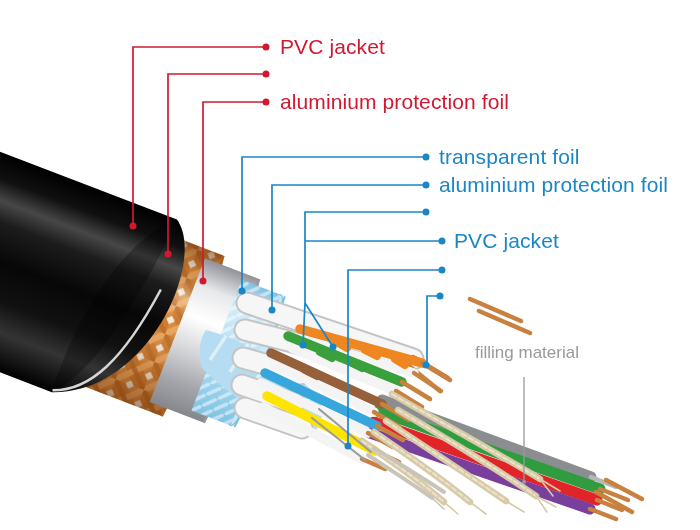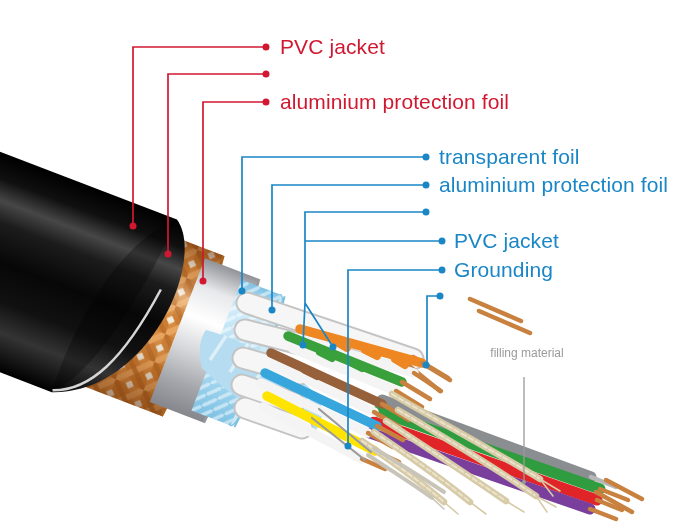--- a/index.html
+++ b/index.html
@@ -10,21 +10,21 @@
   }
   .stage svg{position:absolute;left:0;top:0;}
   .callout{
     position:absolute;transform:translateY(-50%);
     font-size:21px;line-height:20px;white-space:nowrap;letter-spacing:0.1px;
   }
   .lbl-red{color:var(--red-label,#d11830);}
   .lbl-blue{color:var(--blue-label,#1a86c6);}
   .lbl-gray{
     position:absolute;transform:translate(-50%,-50%);
-    color:var(--gray-label,#9a9a9a);font-size:12px;line-height:22px;text-align:center;white-space:nowrap;
+    color:var(--gray-label,#9a9a9a);font-size:17px;line-height:22px;text-align:center;white-space:nowrap;
   }
   .leader{fill:none;stroke-width:1.7;}
   .leader-red{stroke:var(--red-label,#d11830);}
   .leader-blue{stroke:var(--blue-label,#1a86c6);}
   .leader-gray{stroke:var(--gray-label,#9a9a9a);stroke-width:1.3;}
   .dot-red{fill:var(--red-label,#d11830);}
   .dot-blue{fill:var(--blue-label,#1a86c6);}
   .dot-gray{fill:var(--gray-label,#9a9a9a);}
 </style>
 </head>
@@ -241,18 +241,17 @@
       <circle class="dot-gray" cx="524" cy="482" r="2"></circle>
     </g>
   </svg>
 
   <div class="callout lbl-red" style="left:280px;top:47px">PVC jacket</div>
   <div class="callout lbl-red" style="left:280px;top:102px">aluminium protection foil</div>
 
   <div class="callout lbl-blue" style="left:439px;top:157px">transparent foil</div>
   <div class="callout lbl-blue" style="left:439px;top:185px">aluminium protection foil</div>
   <div class="callout lbl-blue" style="left:454px;top:241px">PVC jacket</div>
-  <div class="callout lbl-blue" style="left:454px;top:270px">Grounding</div>
 
   <div class="lbl-gray" style="left:527px;top:353px">
     <div>filling material</div>
   </div>
 </div>
 
 </body></html>

